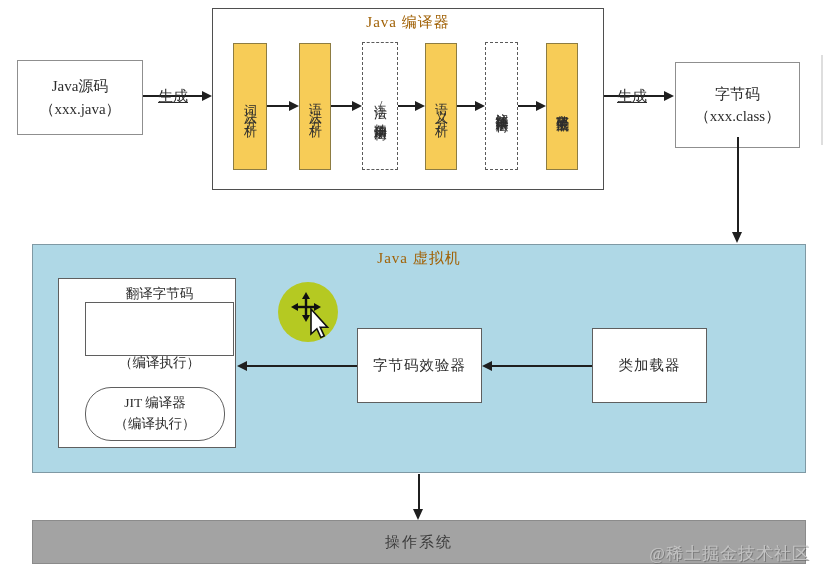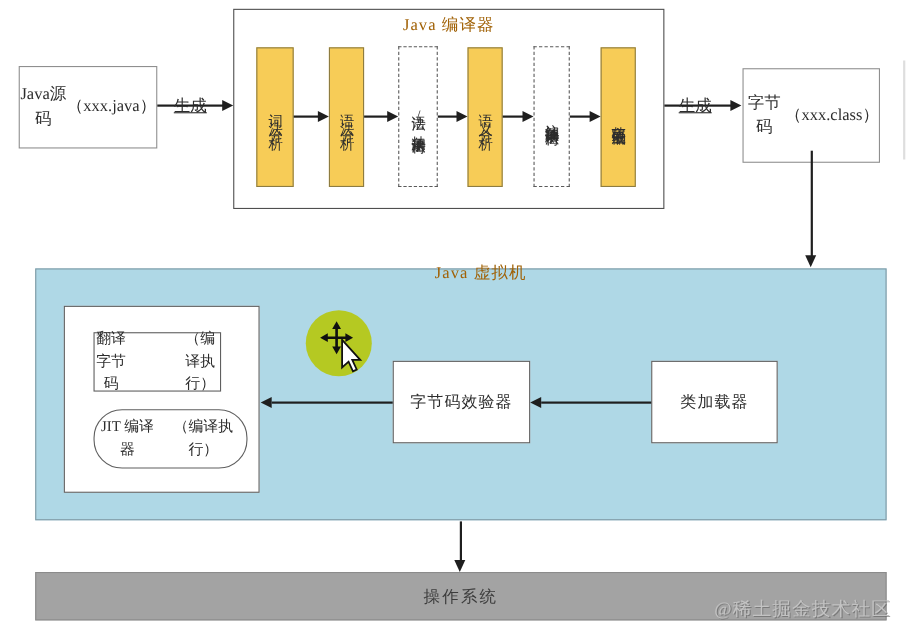--- a/index.html
+++ b/index.html
@@ -1,18 +1,18 @@
 <!DOCTYPE html>
 <html><head>
 <meta charset="utf-8">
 <style>
   html,body{margin:0;padding:0;background:#fff;}
   #canvas{position:relative;width:833px;height:581px;background:#ffffff;overflow:hidden;
           font-family:"Liberation Serif","DejaVu Serif",serif;color:#2d2d2d;}
-  .box{position:absolute;background:#fff;display:flex;flex-direction:row;
+  .box{position:absolute;background:#fff;display:flex;flex-direction:column;
        align-items:center;justify-content:center;text-align:center;box-sizing:border-box;}
   .src{border:1.5px solid #8f8f8f;font-size:15px;line-height:1.5;}
   .compiler{border:1.5px solid #4f4f4f;}
   .blocktitle{position:absolute;width:100%;text-align:center;font-size:15px;letter-spacing:1px;color:#a16207;}
   .stage{position:absolute;box-sizing:border-box;display:flex;align-items:center;justify-content:center;
          background:#f7cc57;border:1px solid #8d7c42;}
   .stage span{writing-mode:vertical-rl;text-orientation:upright;font-size:13px;color:#2d2d2d;}
   .stage.dashed{background:#ffffff;border:1.3px dashed #5a5a5a;}
   .spread span{letter-spacing:7px;}
   .mid span{letter-spacing:1px;}
@@ -90,28 +90,28 @@
     <div>字节码</div>
     <div>（xxx.class）</div>
   </div>
 
   <div class="edgeline"></div>
 
   <div class="vline" style="left:737px;top:137px;height:96px;"></div>
   <div class="arr-d" style="left:732px;top:232px;"></div>
 
   <div class="box jvm" style="left:32px;top:244px;width:774px;height:229px;"></div>
-  <div class="blocktitle" style="left:32px;top:239px;width:774px;margin-left:18px;">Java 虚拟机</div>
+  <div class="blocktitle" style="left:32px;top:249px;width:774px;">Java 虚拟机</div>
 
   <div class="box engine" style="left:58px;top:278px;width:178px;height:170px;"></div>
-  <div class="box inner" style="left:85px;top:302px;width:116px;height:54px;gap:48px;">
+  <div class="box inner" style="left:85px;top:302px;width:149px;height:54px;gap:48px;">
     <div>翻译字节码</div>
     <div>（编译执行）</div>
   </div>
-  <div class="box inner" style="left:85px;top:372px;width:140px;height:54px;border-radius:26px;">
+  <div class="box inner" style="left:85px;top:387px;width:140px;height:54px;border-radius:26px;">
     <div>JIT 编译器</div>
     <div>（编译执行）</div>
   </div>
 
   <div class="box plain" style="left:592px;top:328px;width:115px;height:75px;">
     <div>类加载器</div>
   </div>
   <div class="box plain" style="left:357px;top:328px;width:125px;height:75px;">
     <div>字节码效验器</div>
   </div>

